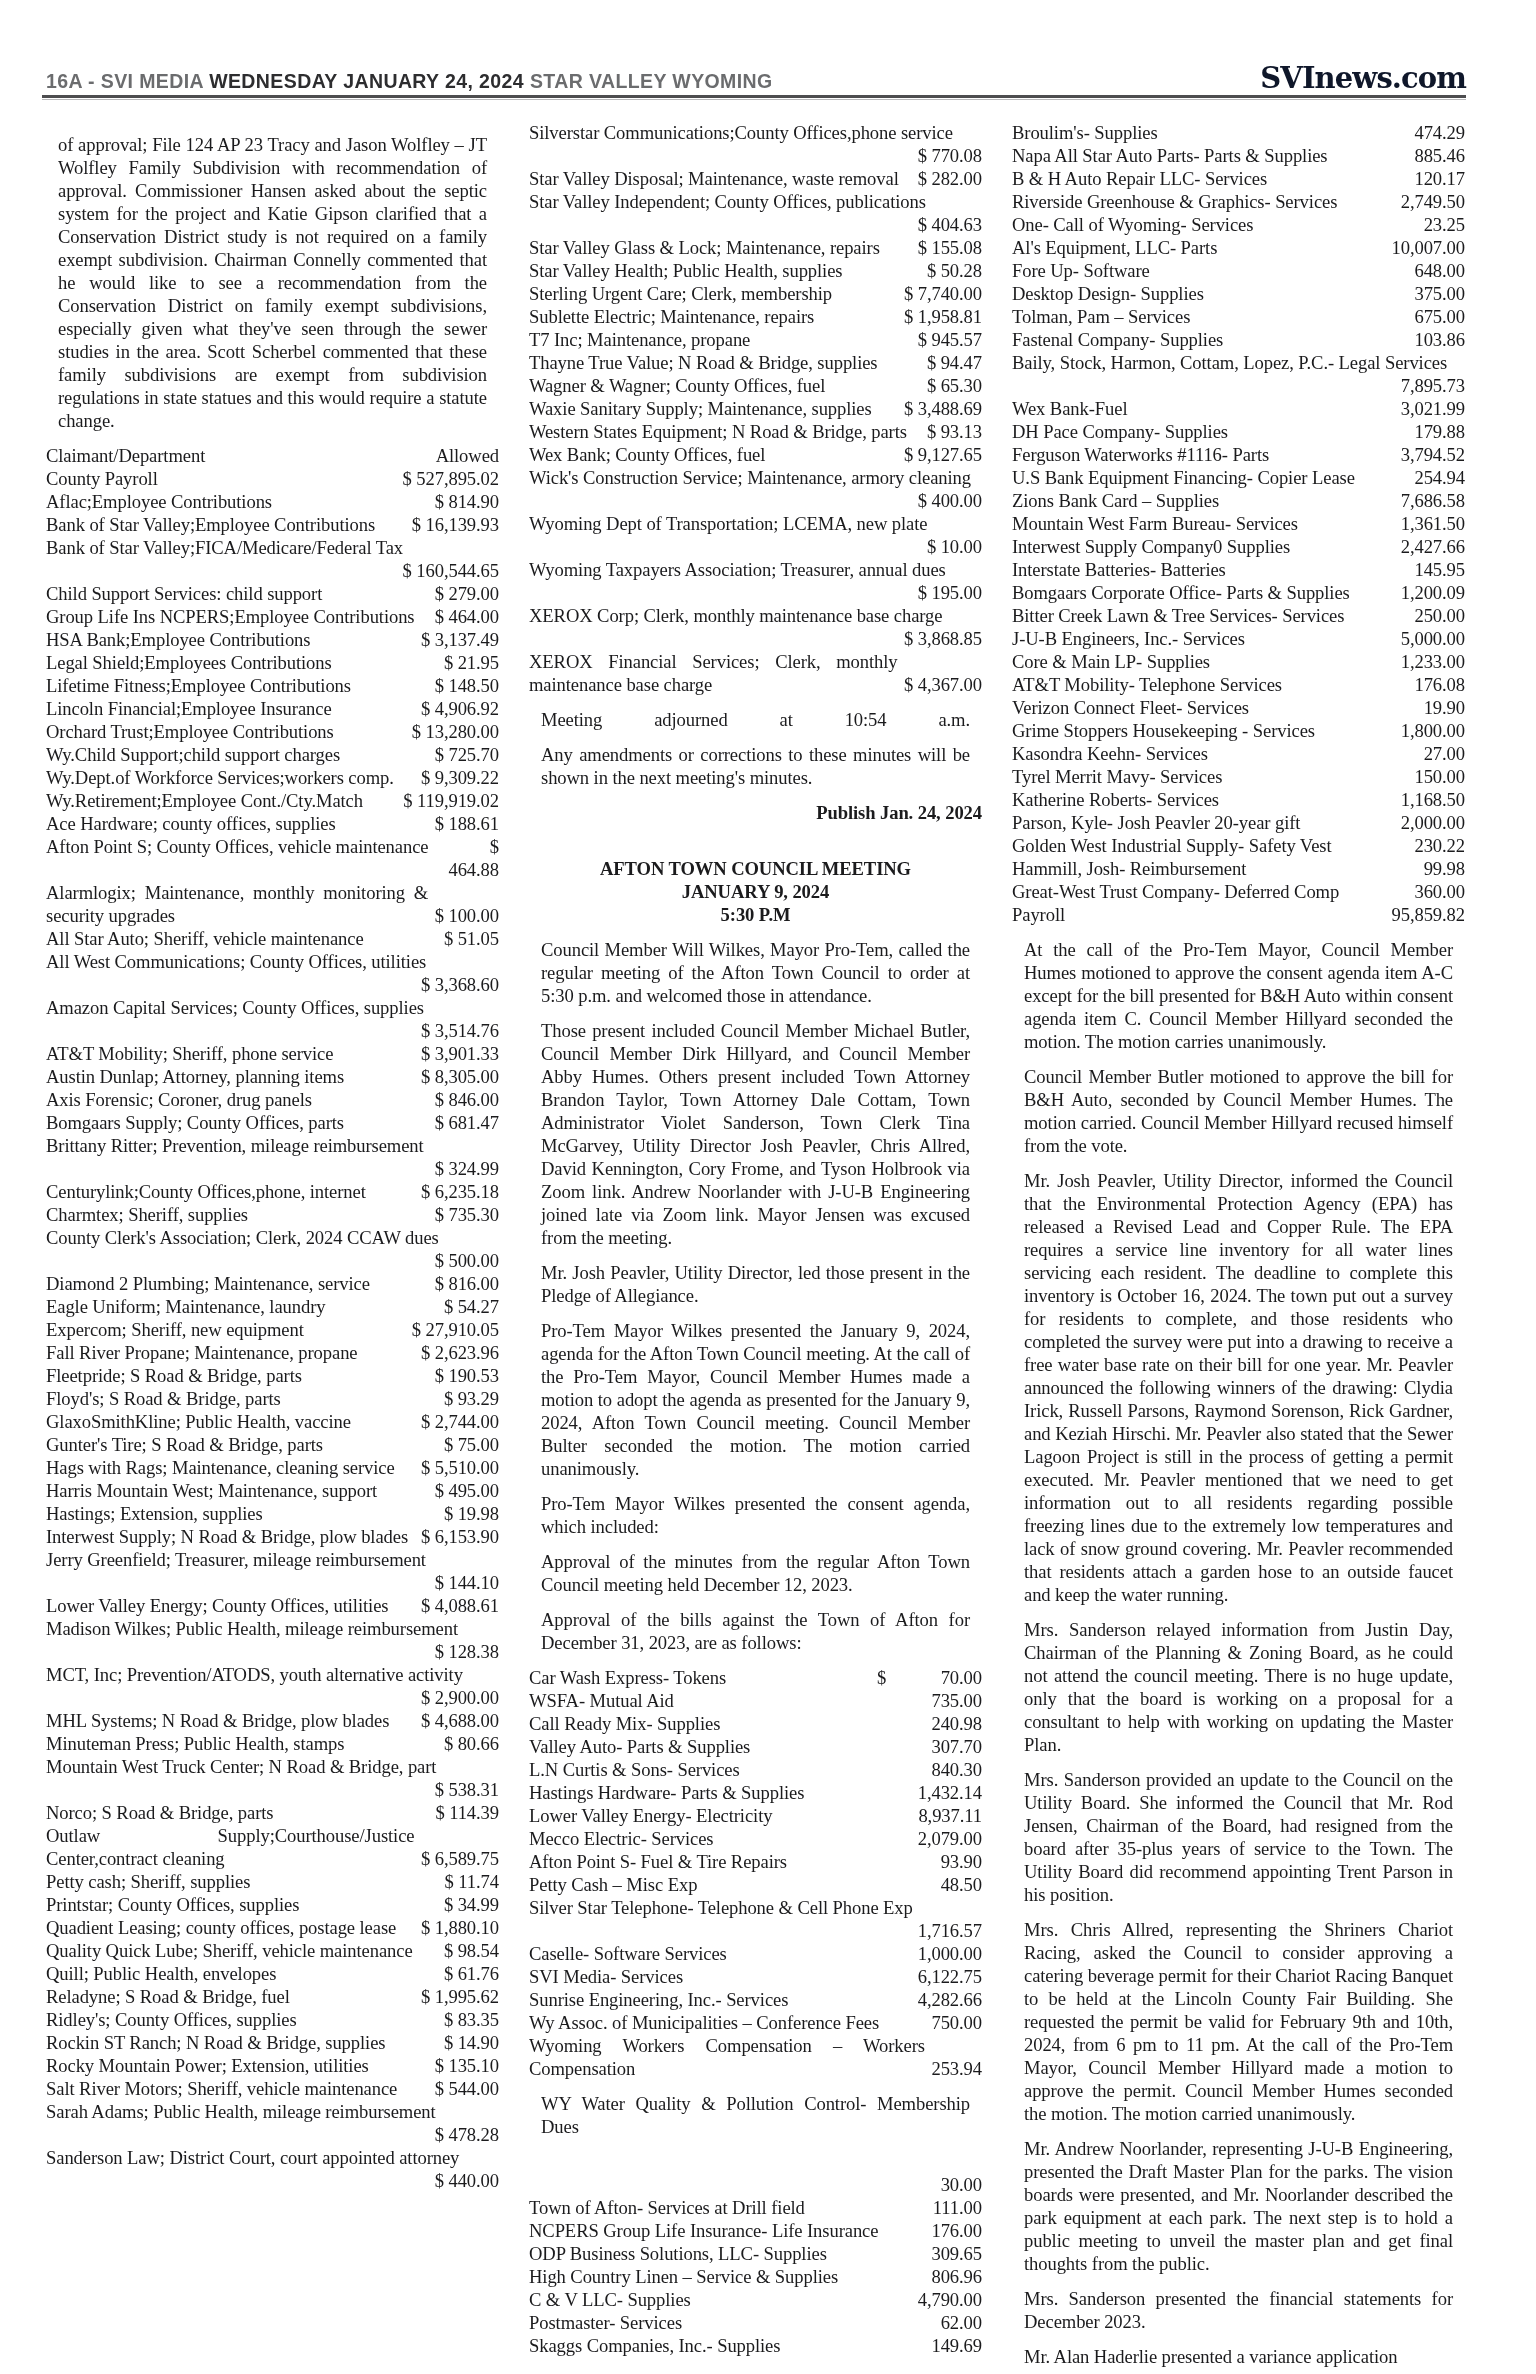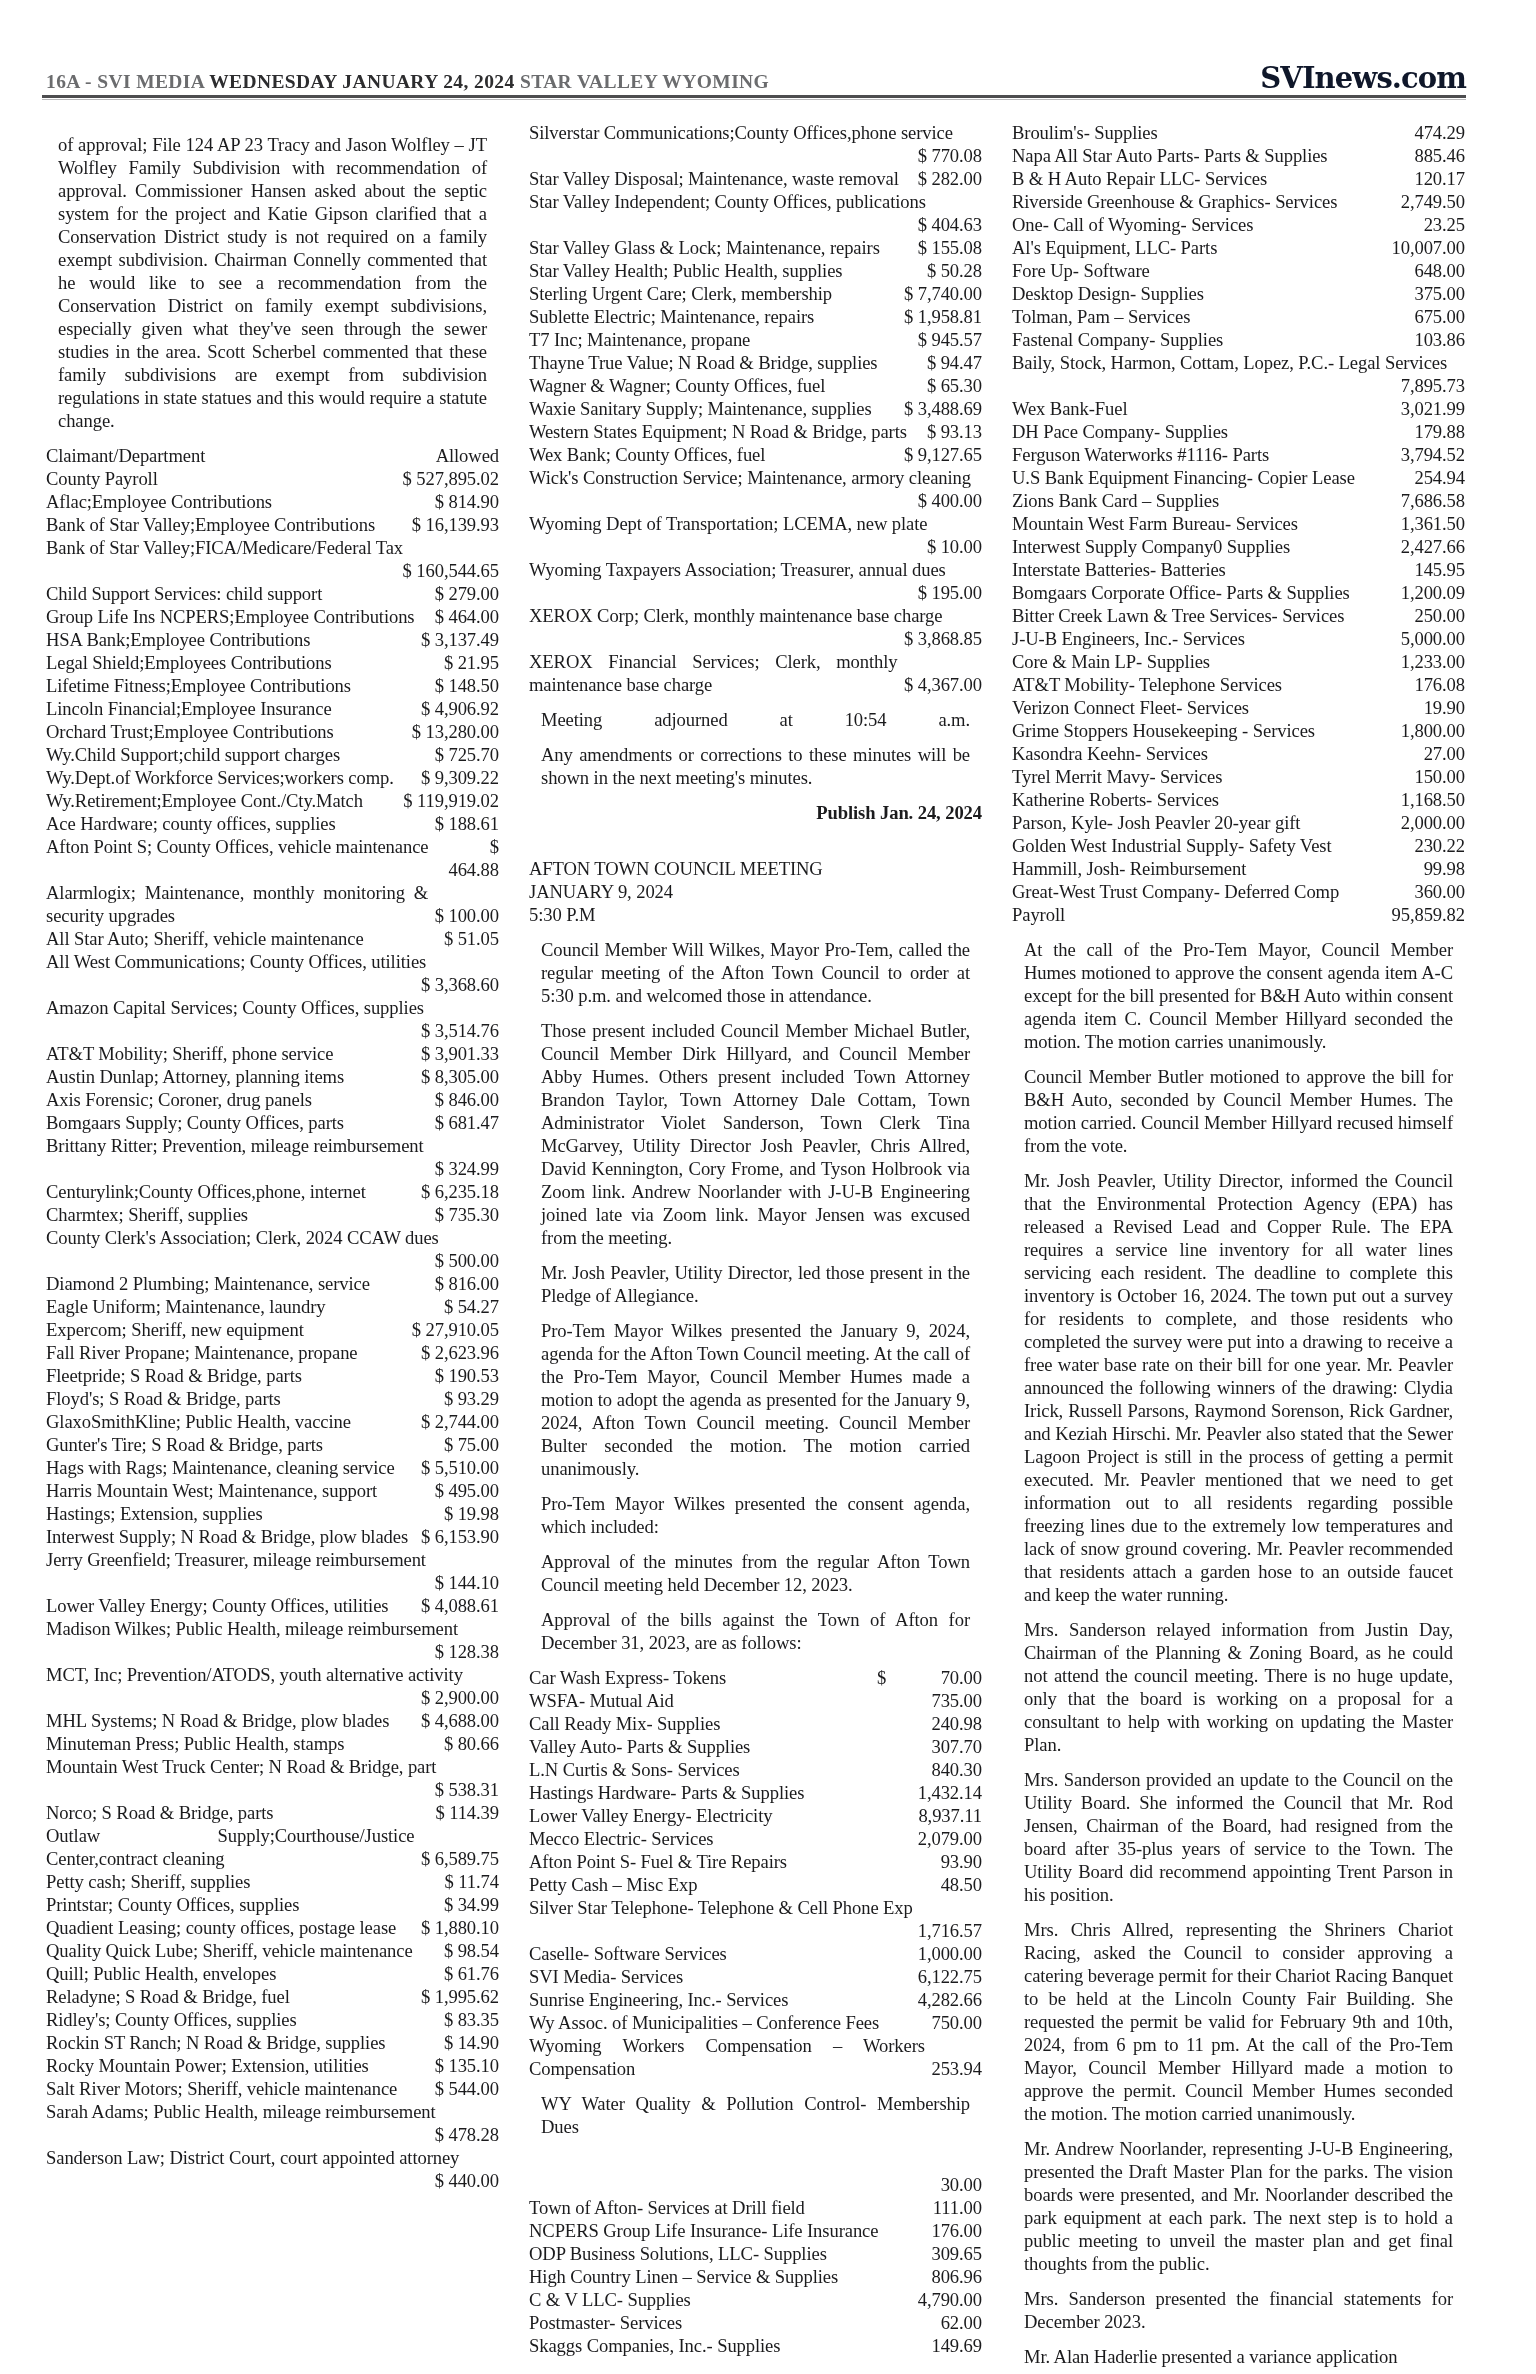--- a/index.html
+++ b/index.html
@@ -1,34 +1,34 @@
 <!DOCTYPE html>
 <html style="font-size:15px"><head>
 <meta charset="utf-8">
 <style>
   html,body{margin:0;padding:0;background:#ffffff;}
   body{width:1536px;height:2375px;font-family:"Liberation Serif",serif;color:#1b1b1d;}
   .page{position:relative;width:1536px;height:2375px;overflow:hidden;background:#ffffff;}
   .masthead{position:absolute;left:46px;right:70px;top:54px;height:39px;display:flex;justify-content:space-between;align-items:flex-end;}
-  .mast-left{font-family:Liberation Serif, serif;font-size:19.5px;letter-spacing:0.4px;color:#6b6c6e;font-weight:bold;white-space:nowrap;}
+  .mast-left{font-family:Liberation Sans, sans-serif;font-size:19.5px;letter-spacing:0.4px;color:#6b6c6e;font-weight:bold;white-space:nowrap;}
   .mast-left .datepart{color:#2d2d2f;}
   .logo{font-family:"DejaVu Serif",serif;font-weight:bold;font-size:29px;color:#0f172a;letter-spacing:-0.9px;line-height:1;}
   .rule{position:absolute;left:42px;right:70px;top:95px;height:4.6px;
         background:linear-gradient(#4d4d4f 0 2.8px,#ffffff 2.8px 3.7px,#b9b9bb 3.7px 4.6px);}
   .columns{position:absolute;left:46px;top:121px;display:flex;gap:30px;}
   .col{width:453px;font-size:18.6px;line-height:23px;letter-spacing:-0.1px;}
   .para{text-align:justify;margin:12px;}
   .jline{text-align-last:justify;}
   .lrow{display:flex;align-items:flex-end;}
   .ln{flex:1 1 auto;text-align:justify;}
   .la{white-space:nowrap;padding-left:6.5px;}
   .lnfull{text-align:justify;}
   .laline{text-align:right;}
   .amtleft{text-align:right;padding-left:4.6px;margin-left:31px;}
-  .heading{text-align:left;font-weight:normal;margin-top:33px;}
+  .heading{text-align:center;font-weight:bold;margin-top:33px;}
   .pub{text-align:right;font-weight:bold;}
   .gap{height:23px;}
 </style>
 </head>
 <body>
 
 <div class="page">
   <div class="masthead">
     <div class="mast-left"><span>16A - SVI MEDIA </span><span class="datepart">WEDNESDAY JANUARY 24, 2024</span><span> STAR VALLEY WYOMING</span></div>
     <div class="logo">SVInews.com</div>

